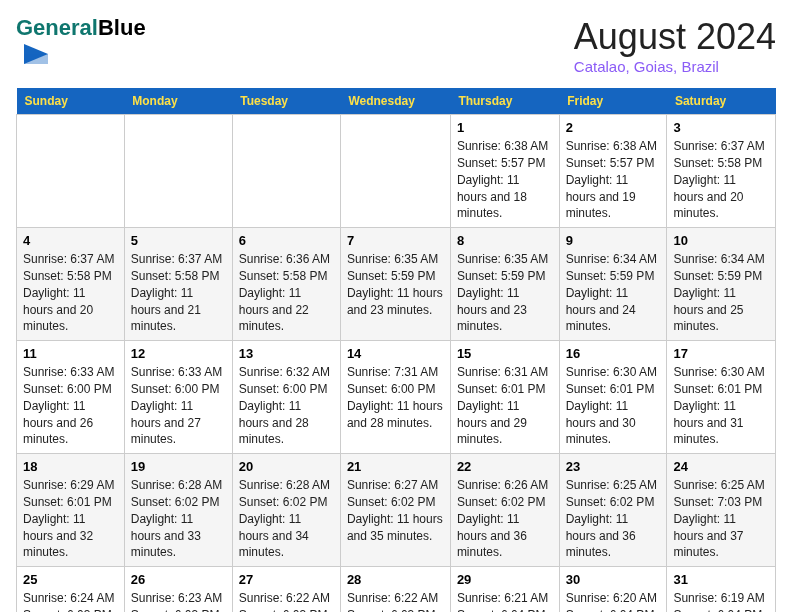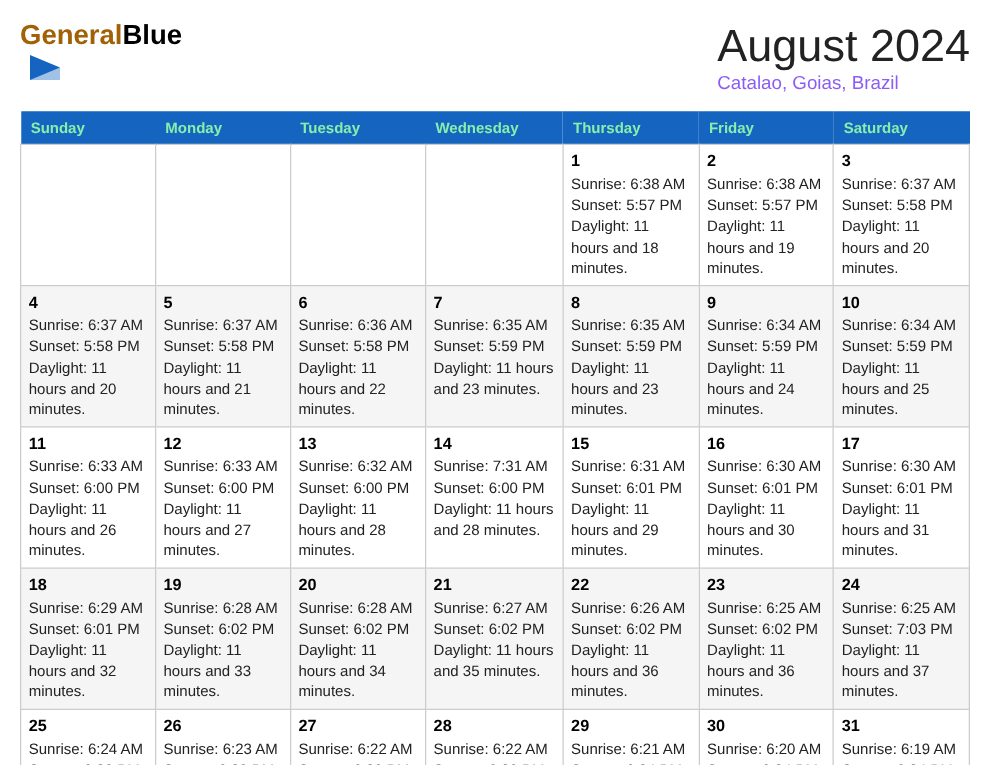--- a/index.html
+++ b/index.html
@@ -18,21 +18,21 @@
     }
     .logo {
       display: flex;
       align-items: center;
     }
     .logo-text {
       font-size: 22px;
       font-weight: bold;
       line-height: 1.1;
     }
-    .logo-general { color: #a16207; }
+    .logo-general { color: #0f766e; }
     .logo-blue { color: #000000; }
     .logo-icon {
       width: 32px;
       height: 32px;
       margin-left: 4px;
     }
     .title-block {
     }
     .month-title {
       font-size: 36px;
@@ -43,21 +43,21 @@
       font-size: 15px;
       color: #8b5cf6;
     }
     table {
       width: 100%;
       border-collapse: collapse;
       font-size: 11px;
     }
     thead tr th {
       background: #1565c0;
-      color: #86efac;
+      color: #fde047;
       text-align: left;
       padding: 6px 8px;
       font-size: 12px;
       font-weight: bold;
     }
     tbody tr td {
       border: 1px solid #ccc;
       vertical-align: top;
       padding: 5px 6px;
       width: 113px;

